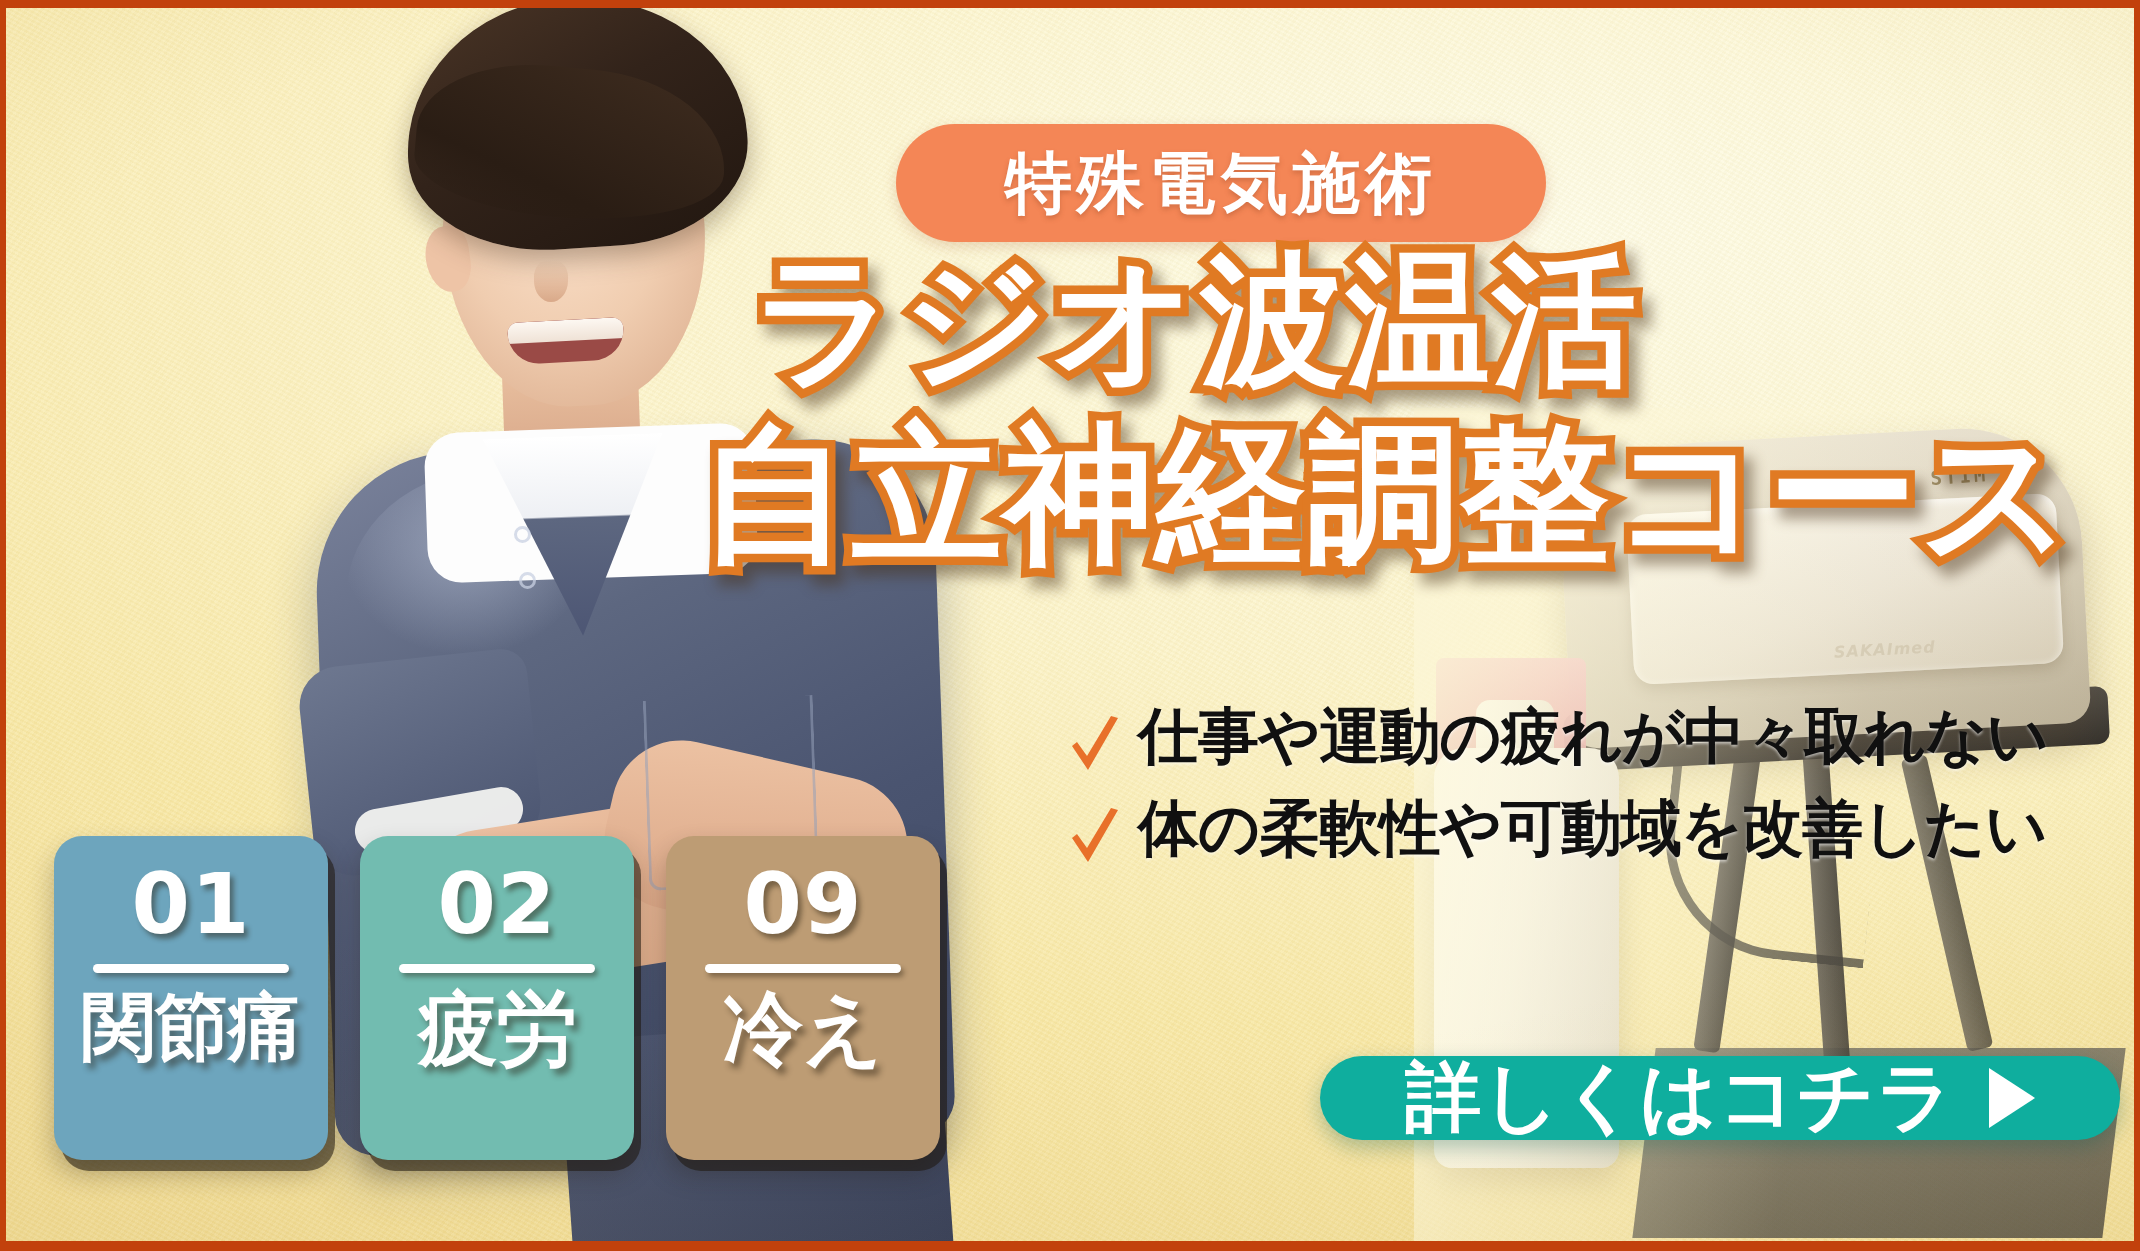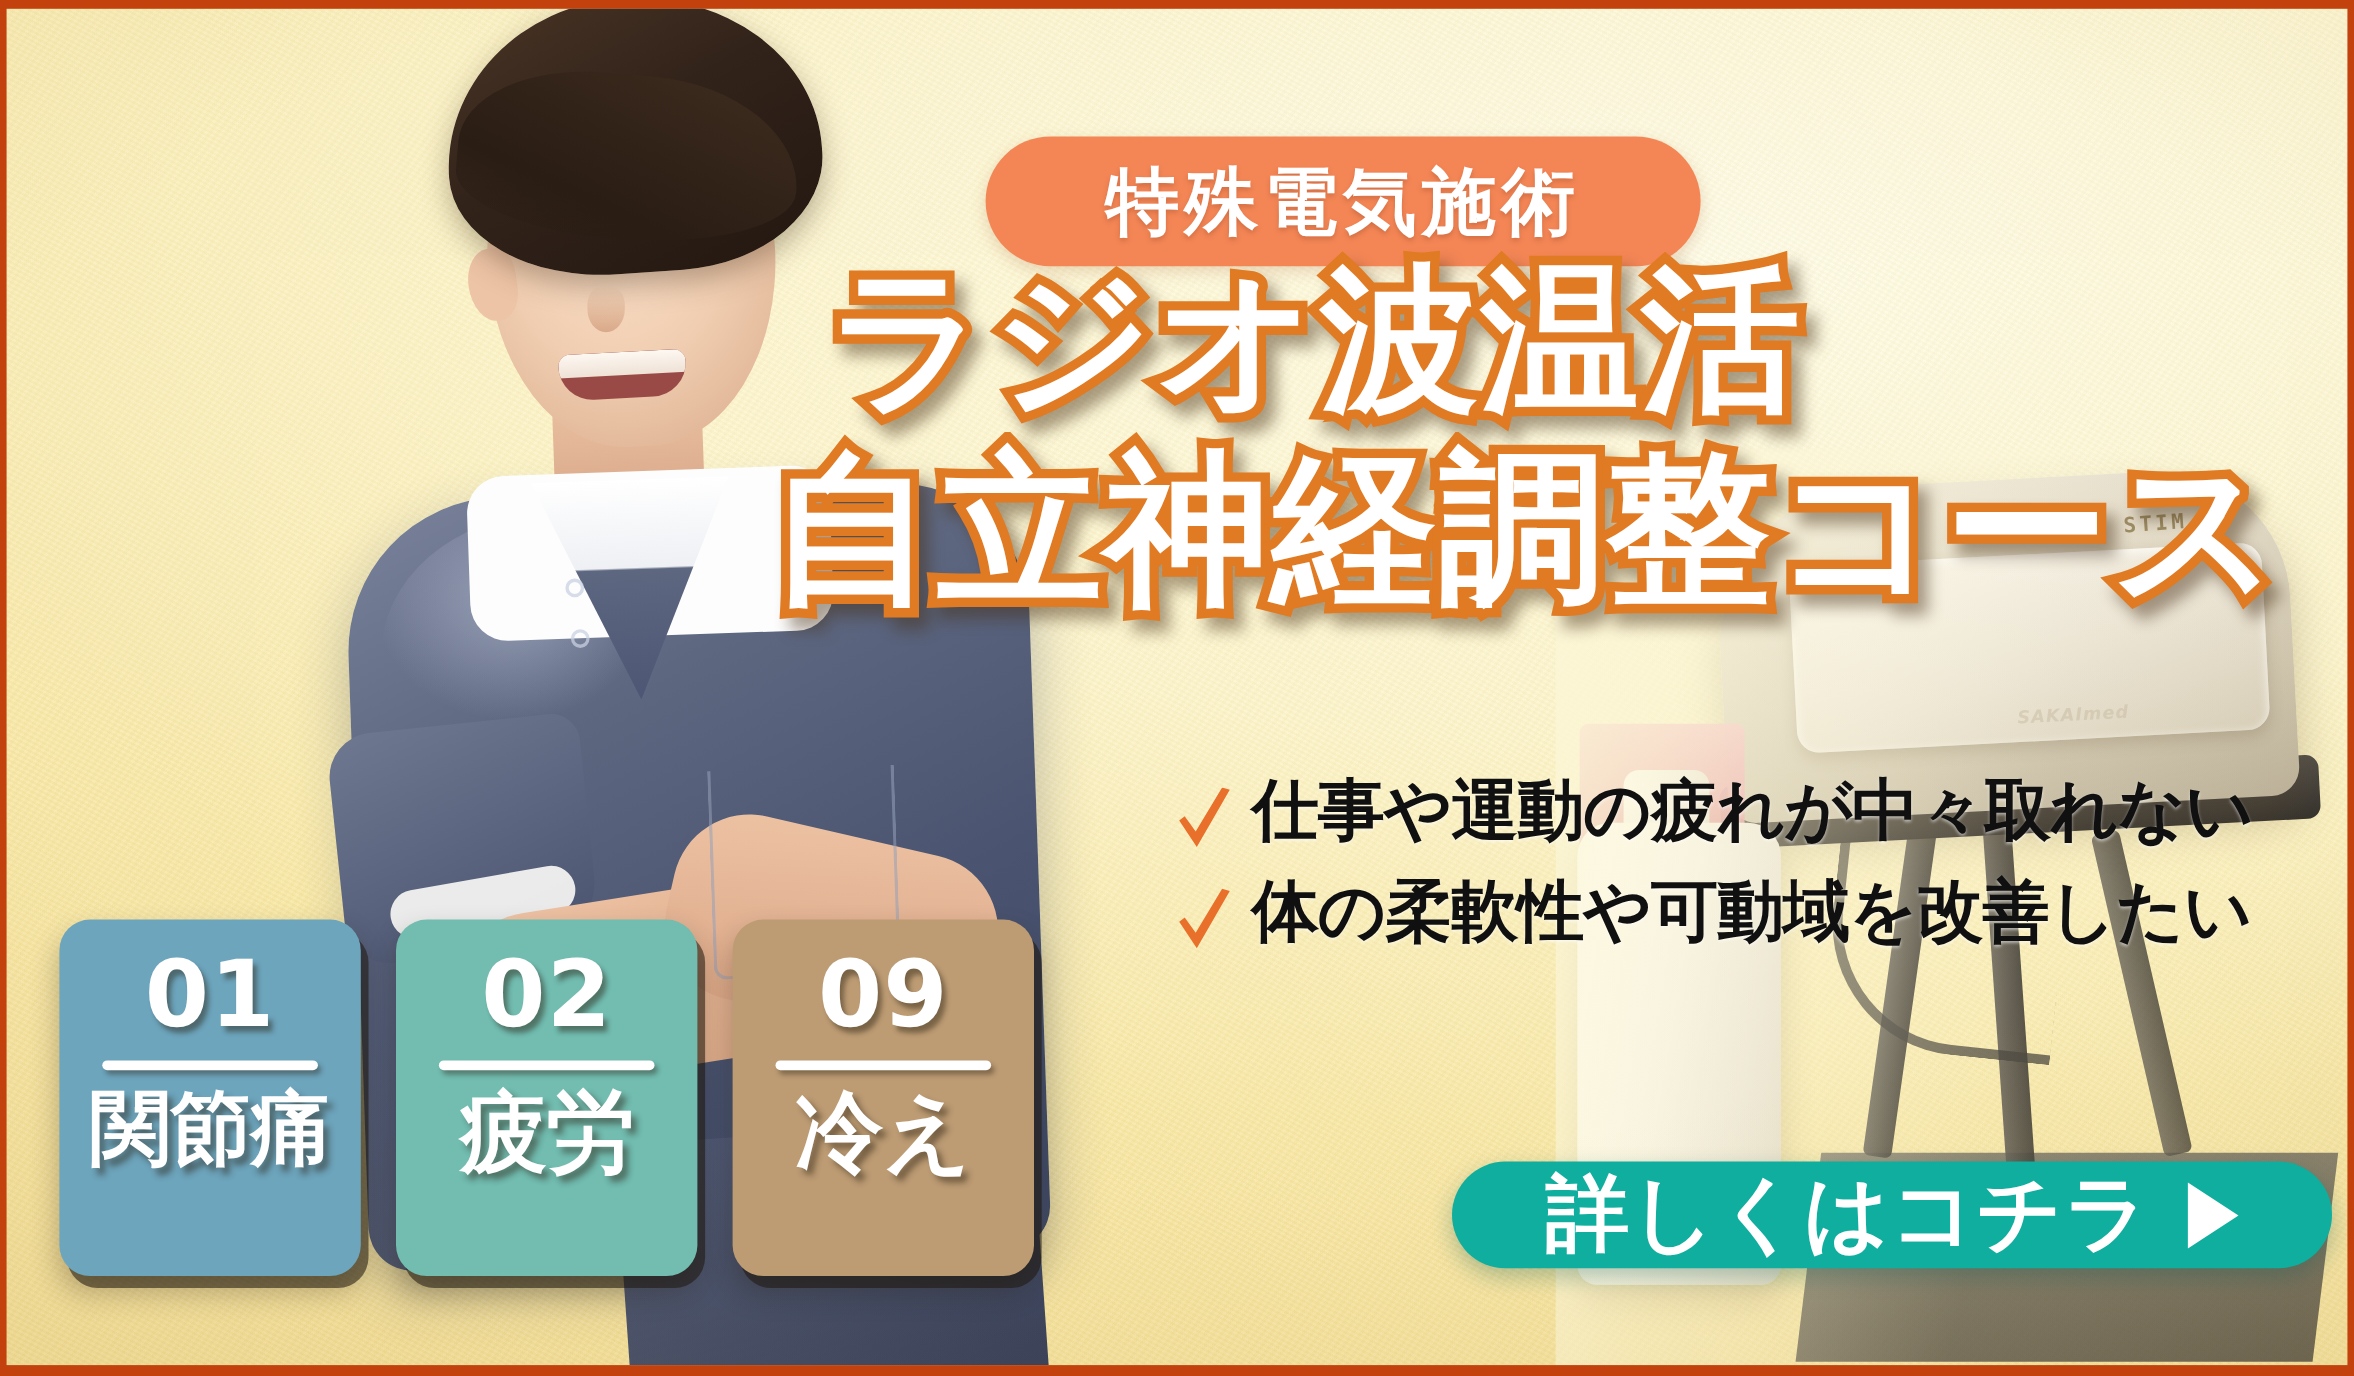--- a/index.html
+++ b/index.html
@@ -217,21 +217,21 @@
     background:#F48656;border-radius:60px;
     display:flex;align-items:center;justify-content:center;
     box-shadow:0 5px 14px rgba(170,90,45,.22);
   }
   .badge-text{
     color:#ffffff;font-size:67px;font-weight:bold;letter-spacing:5px;
     text-shadow:0 3px 5px rgba(150,70,35,.35);
   }
 
   
-  .headline{position:absolute;left:700px;top:224px;width:1430px;}
+  .headline{position:absolute;left:700px;top:236px;width:1430px;}
   .hl-line{
     font-size:144px;font-weight:bold;line-height:1.18;letter-spacing:2px;
     color:#ffffff;white-space:nowrap;
     -webkit-text-stroke:17px #E07A23;
     paint-order:stroke fill;
     filter:drop-shadow(9px 11px 7px rgba(70,45,20,.46));
   }
   .hl-line.l1{padding-left:52px;}
   .hl-line.l2{padding-left:0px;font-size:150px;}
 
@@ -270,21 +270,21 @@
   }
   .card-label{
     color:#ffffff;font-size:80px;font-weight:bold;line-height:1;
     letter-spacing:-1px;
     text-shadow:5px 6px 6px rgba(40,30,15,.48);
   }
   .card-label.small{font-size:74px;}
 
   
   .cta{
-    position:absolute;left:1320px;top:1056px;width:800px;height:97px;
+    position:absolute;left:1320px;top:1056px;width:800px;height:84px;
     background:#0FAE9E;border-radius:62px;
     display:flex;align-items:center;justify-content:center;gap:34px;
     box-shadow:0 8px 20px rgba(10,90,82,.3);
   }
   .cta-text{
     color:#ffffff;font-size:76px;font-weight:bold;letter-spacing:1px;
   }
   .cta-arrow{
     width:0;height:0;
     border-left:46px solid #ffffff;

